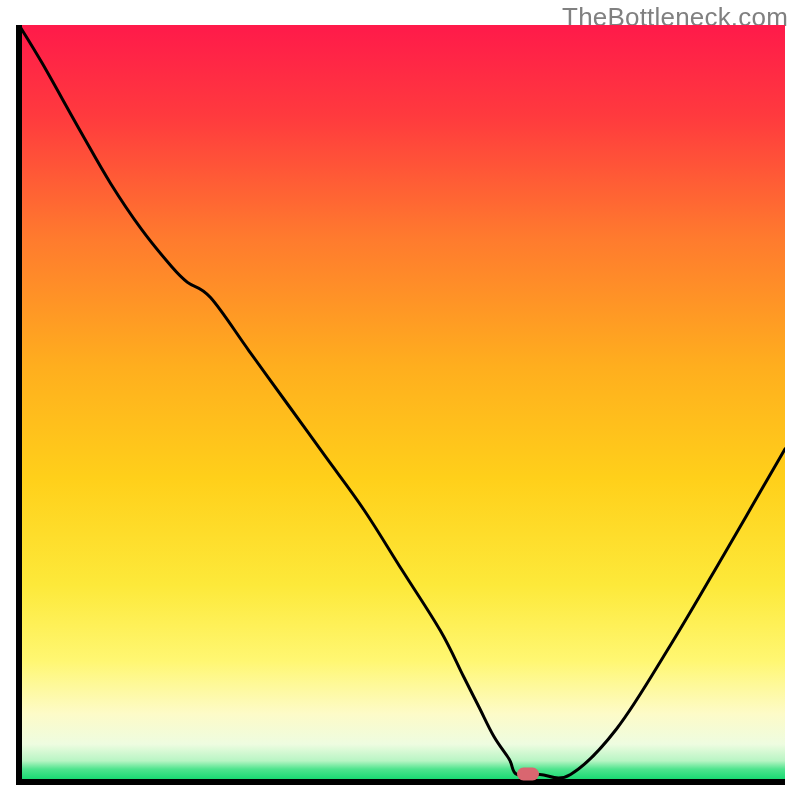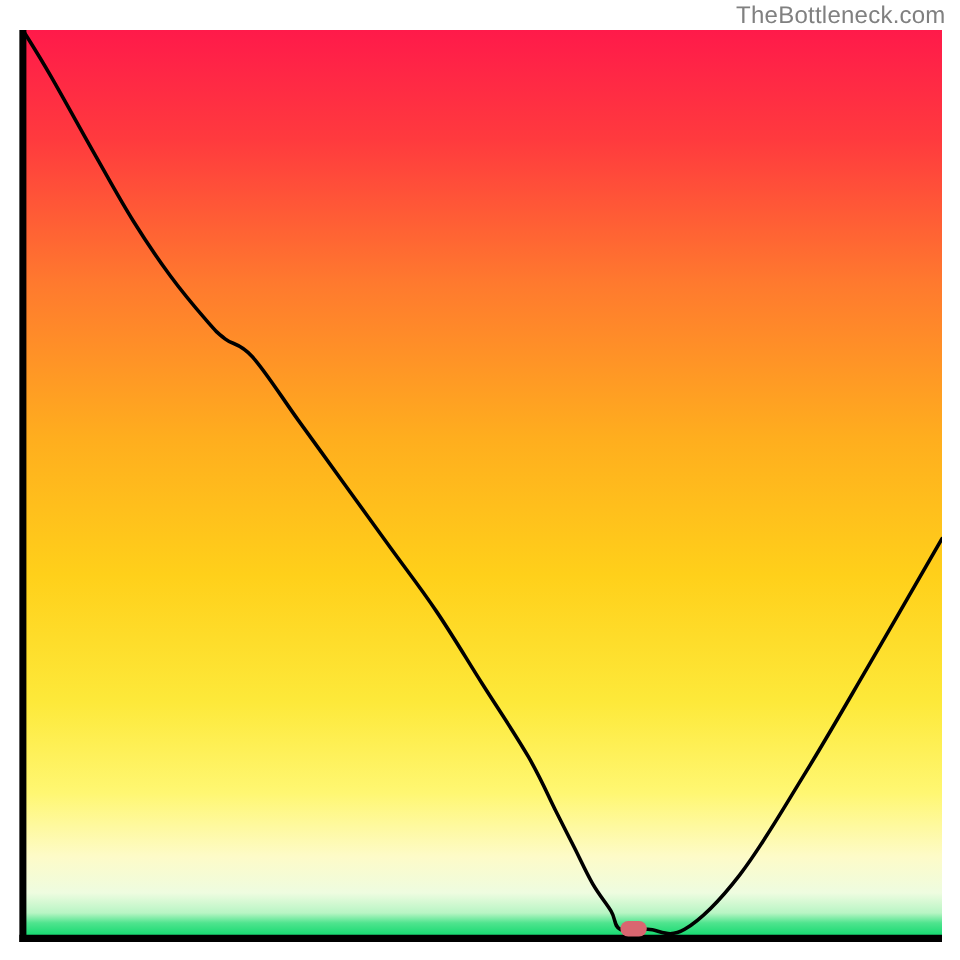--- a/index.html
+++ b/index.html
@@ -13,21 +13,21 @@
   .container {
     position: relative;
     width: 800px;
     height: 800px;
   }
   .watermark {
     position: absolute;
     top: 2px;
     right: 12px;
     color: #808080;
-    font-size: 20px;
+    font-size: 26px;
     font-weight: 500;
     letter-spacing: 0.2px;
   }
   .plot {
     position: absolute;
     left: 16px;
     top: 25px;
     width: 769px;
     height: 760px;
   }

